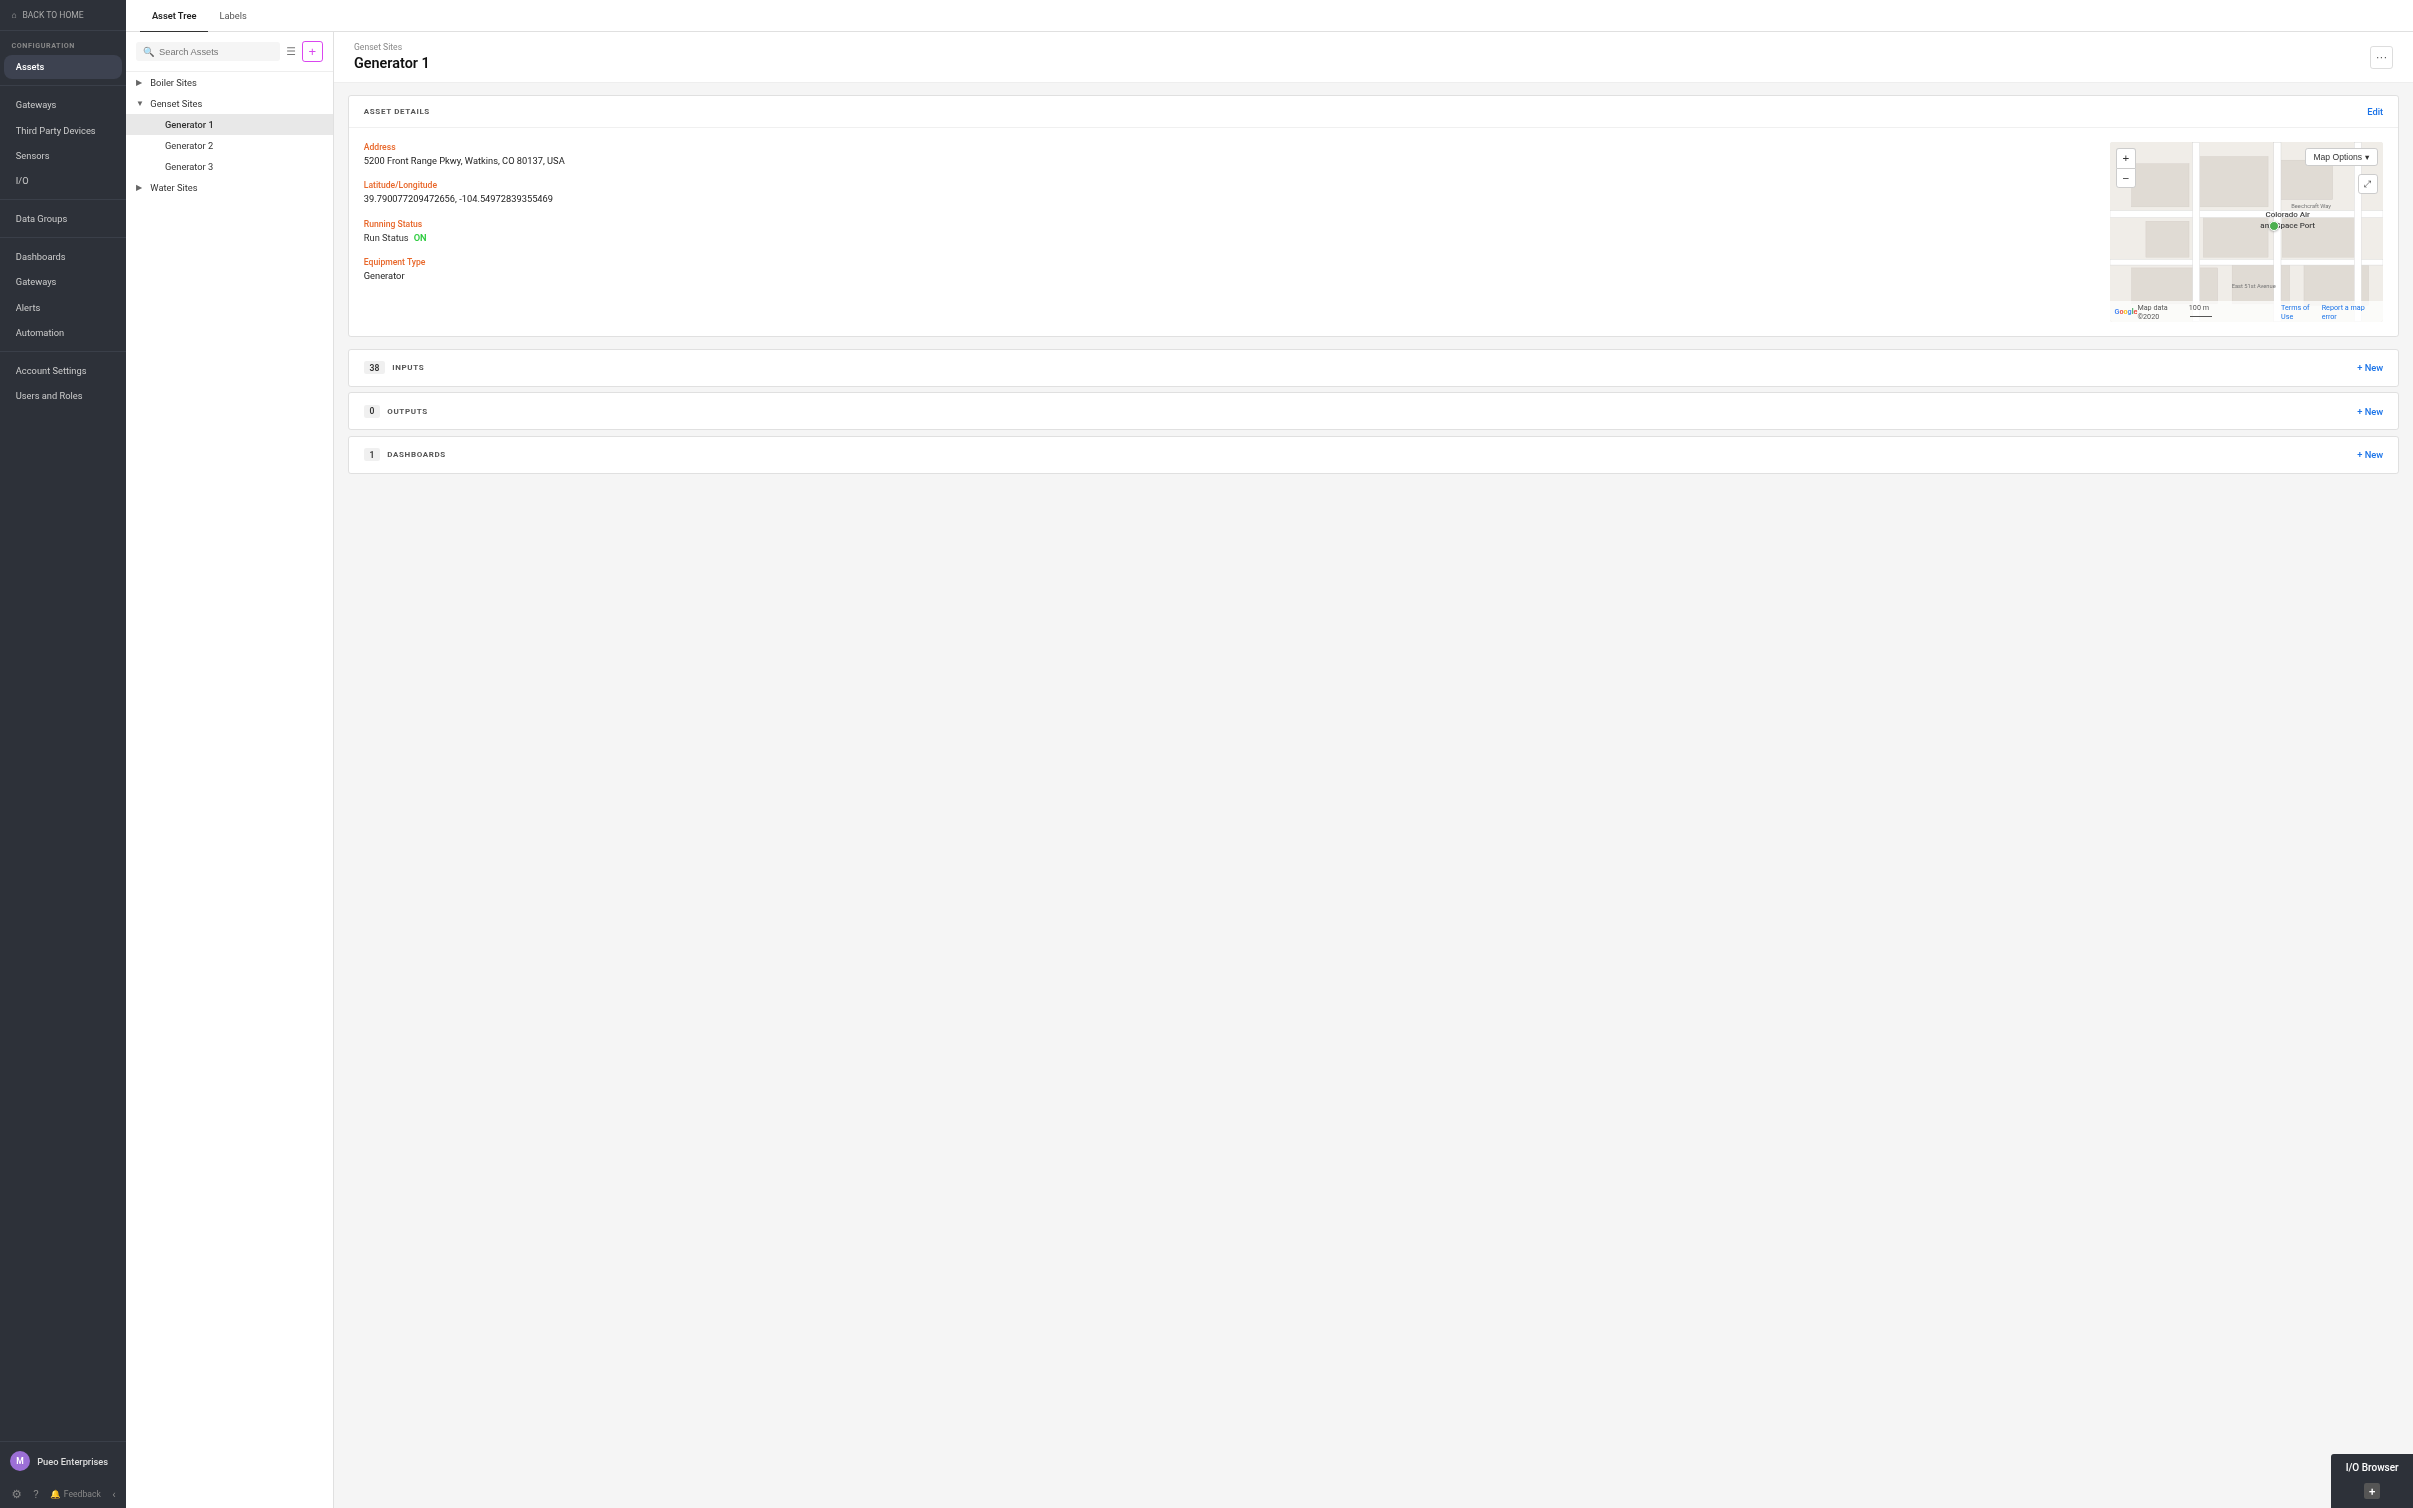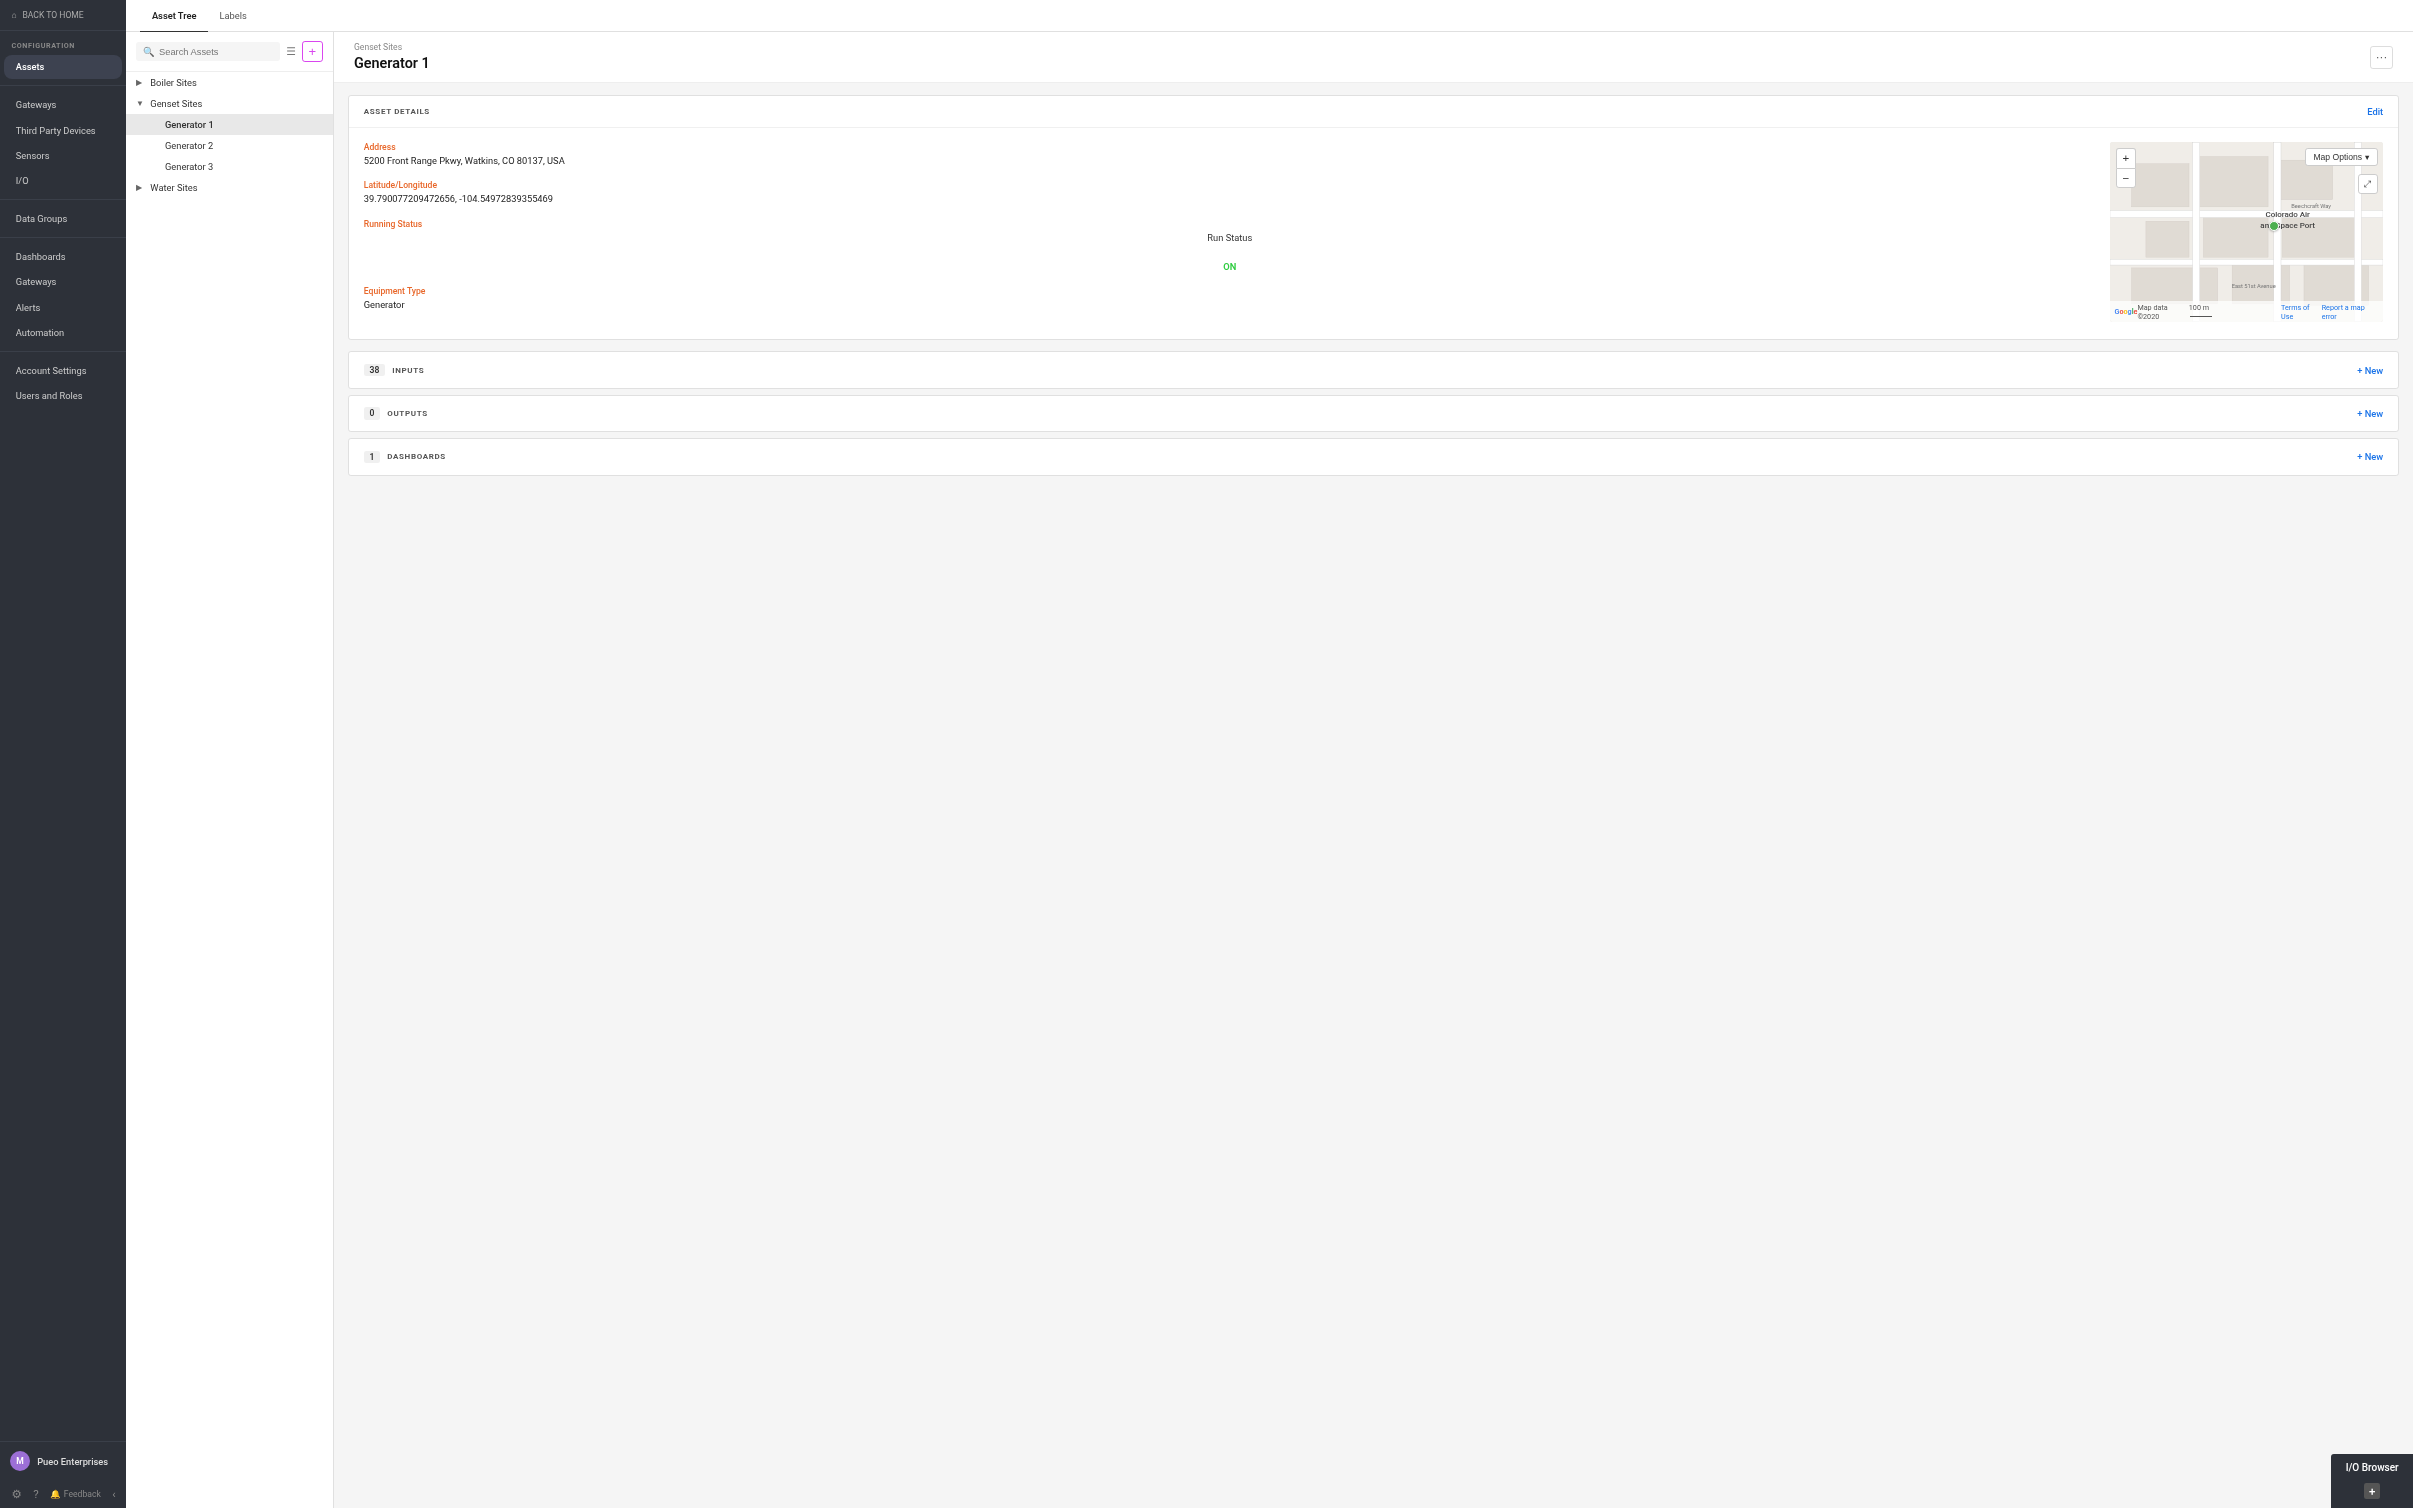--- a/index.html
+++ b/index.html
@@ -242,21 +242,21 @@
     .asset-details-body {
       display: flex;
       gap: 14.4px;
       padding: 14.4px;
     }
     .asset-fields { flex: 1; }
     .field-group { margin-bottom: 14.4px; }
     .field-label { font-size: 8.6px; color: #e8672a; font-weight: 500; margin-bottom: 2.9px; }
     .field-value { font-size: 9.3px; color: #222; }
     .status-on { color: #2ecc40; font-weight: 600; font-size: 9.3px; }
-    .run-status-row { display: flex; align-items: center; gap: 18px; flex-direction: column; }
+    .run-status-row { display: flex; align-items: center; gap: 5px; }
     .run-status-label { font-size: 9.3px; color: #333; }
 
     
     .map-container {
       width: 273px;
       min-width: 273px;
       height: 180px;
       border-radius: 2.9px;
       overflow: hidden;
       position: relative;

